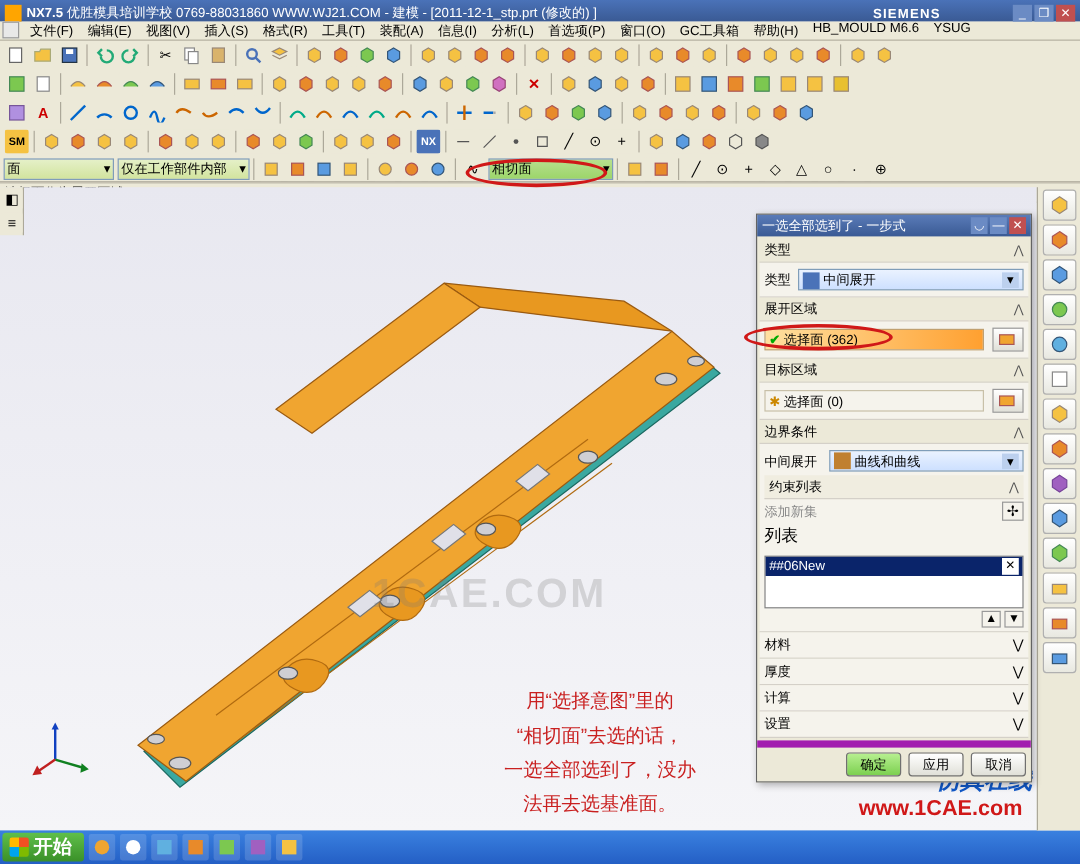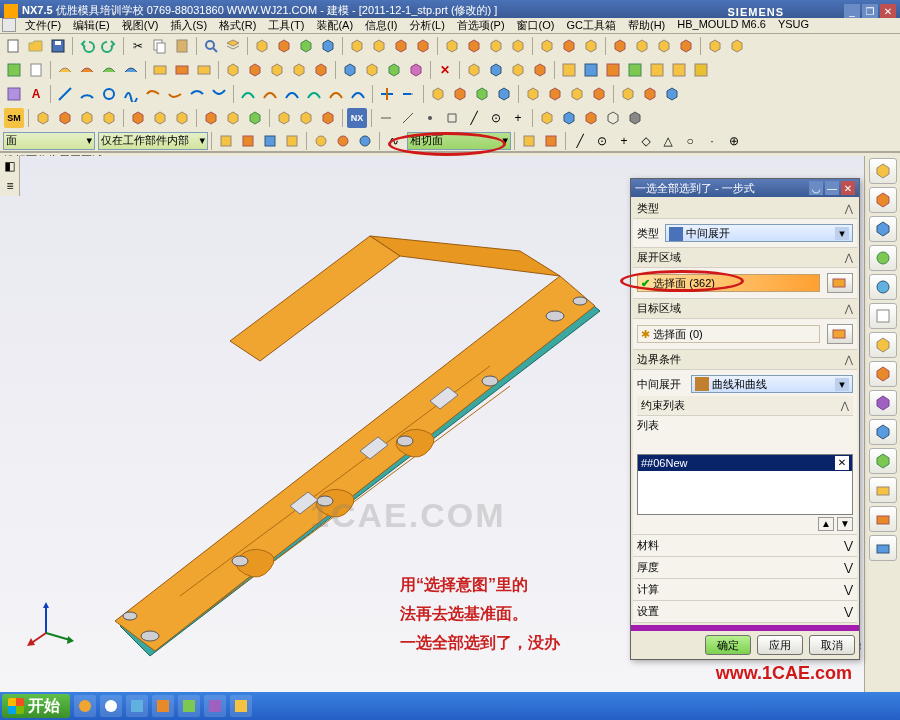--- a/index.html
+++ b/index.html
@@ -32,50 +32,50 @@
 .workspace { position: absolute; top: 156px; left: 0; right: 36px; bottom: 28px; background: linear-gradient(#e8e8f0, #f5f5f8); overflow: hidden; }
 
 .left-toolbar { position: absolute; left: 0; top: 156px; width: 20px; background: #ece9d8; border-right: 1px solid #aca899; display: flex; flex-direction: column; z-index: 2; }
 .left-toolbar .tbtn { width: 18px; height: 18px; margin: 1px; }
 
 .right-toolbar { position: absolute; right: 0; top: 156px; bottom: 28px; width: 36px; background: #ece9d8; border-left: 1px solid #aca899; display: flex; flex-direction: column; align-items: center; padding: 2px 0; gap: 3px; z-index: 2; }
 .right-toolbar .rbtn { width: 28px; height: 26px; border: 1px solid #b0b0b0; background: linear-gradient(#fff,#e8e8e0); border-radius: 3px; display:flex; align-items:center; justify-content:center; }
 
 .part-svg { position: absolute; left: 60px; top: 40px; width: 560px; height: 480px; }
 
-.annotation-text { position: absolute; left: 400px; top: 415px; width: 200px; color: #c92020; font-weight: bold; font-size: 16px; line-height: 1.8; font-family: SimSun, "Microsoft YaHei"; }
+.annotation-text { position: absolute; left: 400px; top: 415px; width: 200px; color: #c92020; font-weight: normal; font-size: 16px; line-height: 1.8; font-family: SimSun, "Microsoft YaHei"; text-align: center; }
 
 .red-oval-top { position: absolute; left: 388px; top: 132px; width: 118px; height: 24px; border: 3px solid #d01818; border-radius: 50%; z-index: 20; pointer-events:none; }
 .red-oval-panel { position: absolute; left: 620px; top: 270px; width: 124px; height: 22px; border: 3px solid #d01818; border-radius: 50%; z-index: 20; pointer-events:none; }
 
 .triad { position:absolute; left:26px; bottom:44px; width:50px; height:50px; }
 
 .watermark-cae { position: absolute; right: 48px; bottom: 36px; color: #d01818; font-size: 18px; font-weight: bold; font-family: Arial; }
 .watermark-sim { position: absolute; right: 40px; bottom: 56px; color: #1058c8; font-size: 20px; font-family: SimSun; font-style: italic; font-weight: bold; }
-.watermark-mid { position: absolute; left: 310px; top: 340px; color: rgba(120,120,120,0.25); font-size: 34px; font-weight: bold; font-family: Arial; letter-spacing: 2px; pointer-events:none;text-align:right; }
+.watermark-mid { position: absolute; left: 310px; top: 320px; color: rgba(120,120,120,0.25); font-size: 34px; font-weight: bold; font-family: Arial; letter-spacing: 2px; pointer-events:none;text-align:right; }
 
 
 .panel { position: absolute; right: 40px; top: 178px; width: 230px; background: #ece9d8; border: 1px solid #636363; box-shadow: 2px 2px 6px rgba(0,0,0,0.3); z-index: 10; font-size: 11px; }
 .panel-title { height: 18px; background: linear-gradient(#5a7bb8, #3a5a94); color: #fff; display: flex; align-items: center; padding: 0 4px; }
 .panel-title .t { flex: 1; }
 .panel-title .pbtn { width: 14px; height: 14px; background: #6b8bc4; margin-left: 2px; display:inline-flex; align-items:center; justify-content:center; font-size:10px; }
 .panel-title .pbtn.close { background: #c05050; }
 .panel-body { padding: 2px; }
 .psection-hdr { display: flex; align-items: center; justify-content: space-between; padding: 2px 4px; background: #ece9d8; border-bottom: 1px solid #d4d0c8; font-size: 11px; }
 .psection-hdr .chev { font-size: 10px; color: #555; }
 .psection-body { padding: 3px 4px; background: #f5f3ec; border-bottom: 1px solid #d4d0c8; }
 .prow { display: flex; align-items: center; gap: 4px; margin: 2px 0; }
 .pcombo { flex: 1; height: 18px; border: 1px solid #7f9db9; background: linear-gradient(#eaf2ff,#cde0ff); display: flex; align-items: center; padding: 0 3px; font-size: 11px; justify-content: space-between; }
 .pcombo .ico { width: 14px; height: 14px; background: #4a72b8; margin-right: 3px; }
 .pcombo .arr { width: 14px; text-align: center; background: #bcd0ee; }
 .sel-face { height: 18px; background: linear-gradient(90deg, #ffe0a0, #ffa030); border: 1px solid #c0a070; display: flex; align-items: center; padding: 0 3px; font-size: 11px; }
 .sel-face .chk { color: #0a0; margin-right: 3px; font-weight:bold; }
 .sel-face-btn { width: 26px; height: 20px; border: 1px solid #999; background: linear-gradient(#fff,#e0e0d8); margin-left: 3px; display:flex; align-items:center; justify-content:center; }
 .plain-row { height: 18px; display: flex; align-items: center; padding: 0 3px; font-size: 11px; }
-.plist-box { border: 1px solid #808080; background: #fff; height: 61px; margin-top: 21px; position: relative; }
+.plist-box { border: 1px solid #808080; background: #fff; height: 44px; margin-top: 7px; position: relative; }
 .plist-item { background: #0a246a; color: #fff; padding: 1px 3px; font-size: 11px; display:flex; justify-content:space-between; align-items:center; }
 .plist-item .x { width:14px; height:14px; background:#fff; color:#000; text-align:center; line-height:14px; font-size:10px; }
 .panel-btns { display: flex; justify-content: flex-end; gap: 6px; padding: 4px; background: #ece9d8; border-top: 6px solid #a21caf; }
 .panel-btns button { min-width: 46px; height: 20px; border: 1px solid #707070; border-radius: 3px; font-size: 11px; }
 .panel-btns .primary { background: linear-gradient(#b7f090,#7cd050); }
 .panel-btns .normal { background: linear-gradient(#fff,#e0e0d8); }
 .add-row { display:flex; align-items:center; justify-content:space-between; padding:2px 0;}
 .add-row .lbl { color:#888; font-size:11px; }
 .add-row .plus { width:18px; height:16px; border:1px solid #999; background:#f5f3ec; text-align:center; font-size:12px; line-height:14px; }
 .pcollapsed { display:flex; align-items:center; justify-content:space-between; padding:3px 4px; background:#f5f3ec; border-bottom:1px solid #d4d0c8; }
@@ -839,22 +839,23 @@
       <path d="M300 255 l18 -14 l10 8 l-18 14 z"></path>
       <path d="M370 205 l18 -14 l10 8 l-18 14 z"></path>
       <path d="M230 310 l18 -14 l10 8 l-18 14 z"></path>
     </g>
   </svg>
 
   <div class="watermark-mid">1CAE.COM</div>
 
   <div class="annotation-text">
     <div>用“选择意图”里的</div>
+    <div>“相切面”去选的话，</div>
+    <div>一选全部选到了，没办</div>
     <div>法再去选基准面。</div>
-    <div>一选全部选到了，没办</div>
   </div>
 
   <svg class="triad" viewBox="0 0 50 50">
     <line x1="20" y1="35" x2="20" y2="8" stroke="#1040c0" stroke-width="2"></line>
       <polygon points="20,4 17,10 23,10" fill="#1040c0"></polygon>
     <line x1="20" y1="35" x2="44" y2="42" stroke="#108020" stroke-width="2"></line>
       <polygon points="48,43 42,38 41,46" fill="#108020"></polygon>
     <line x1="20" y1="35" x2="4" y2="46" stroke="#c02020" stroke-width="2"></line>
       <polygon points="1,48 9,47 5,40" fill="#c02020"></polygon>
   </svg>
@@ -1012,21 +1013,25 @@
               <span class="ico" style="background:#c08030"></span>
               <span>曲线和曲线</span>
             </span>
           <span class="arr">▾</span>
         </div>
       </div>
       <div class="psection-hdr" style="margin-top:3px;background:#f0ede0">
         <span>约束列表</span>
           <span class="chev">⋀</span>
       </div>
-      <div style="font-size:11px;margin-top:2px">列表</div>
+      <div class="add-row">
+        <span class="lbl">添加新集</span>
+        <span class="plus">✢</span>
+      </div>
+      <div style="font-size:14px;margin-top:2px">列表</div>
       <div class="plist-box">
         <div class="plist-item">
           <span>##06New</span>
           <span class="x">✕</span>
         </div>
       </div>
       <div style="text-align:right;margin-top:2px">
         <span style="display:inline-block;width:16px;height:14px;border:1px solid #999;background:#f5f3ec;text-align:center;font-size:10px">▲</span>
         <span style="display:inline-block;width:16px;height:14px;border:1px solid #999;background:#f5f3ec;text-align:center;font-size:10px">▼</span>
       </div>

